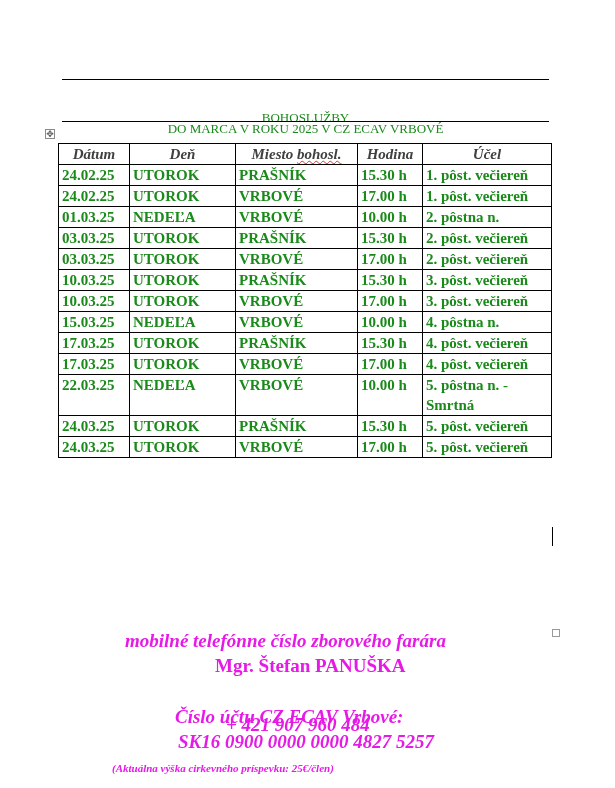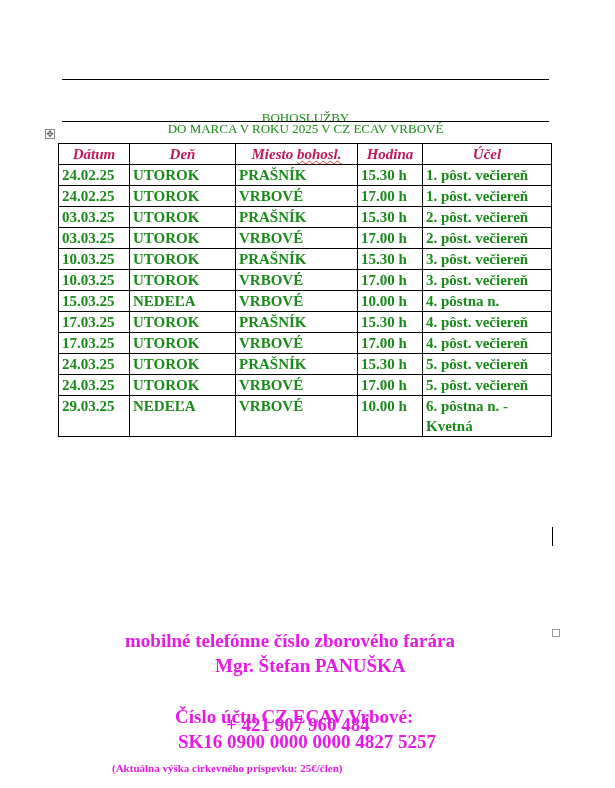--- a/index.html
+++ b/index.html
@@ -59,21 +59,21 @@
       padding: 0 3px;
       vertical-align: top;
       font-size: 15px;
       line-height: 20px;
       font-weight: bold;
       white-space: nowrap;
       overflow: hidden;
     }
     table.schedule th {
       font-style: italic;
-      color: #be185d;
+      color: #404040;
       text-align: center;
       height: 19px;
     }
     table.schedule td {
       color: #1a8a1a;
       text-align: left;
     }
     .squiggle {
       text-decoration: underline;
       text-decoration-style: wavy;
@@ -105,21 +105,21 @@
       color: #e619e6;
       font-weight: bold;
       font-size: 19px;
       line-height: 26px;
       white-space: nowrap;
     }
     .contact .line {
       position: absolute;
       white-space: nowrap;
     }
-    .ital { }
+    .ital { font-style: italic; }
   </style>
 </head>
 <body>
 
 <div class="rule" style="top:79px;"></div>
 <div class="title" style="top:80px;">BOHOSLUŽBY</div>
 <div class="title" style="top:91px;">DO MARCA V ROKU 2025 V CZ ECAV VRBOVÉ</div>
 <div class="rule" style="top:121px;"></div>
 
 <div class="move-handle">✥</div>
@@ -154,20 +154,29 @@
       <tr>
         <td>24.02.25</td>
         <td>UTOROK</td>
         <td>VRBOVÉ</td>
         <td>17.00 h</td>
         <td>
           <div>1. pôst. večiereň</div>
         </td>
       </tr>
       <tr>
+        <td>01.03.25</td>
+        <td>NEDEĽA</td>
+        <td>VRBOVÉ</td>
+        <td>10.00 h</td>
+        <td>
+          <div>2. pôstna n.</div>
+        </td>
+      </tr>
+      <tr>
         <td>03.03.25</td>
         <td>UTOROK</td>
         <td>PRAŠNÍK</td>
         <td>15.30 h</td>
         <td>
           <div>2. pôst. večiereň</div>
         </td>
       </tr>
       <tr>
         <td>03.03.25</td>
@@ -217,45 +226,45 @@
       <tr>
         <td>17.03.25</td>
         <td>UTOROK</td>
         <td>VRBOVÉ</td>
         <td>17.00 h</td>
         <td>
           <div>4. pôst. večiereň</div>
         </td>
       </tr>
       <tr>
+        <td>22.03.25</td>
+        <td>NEDEĽA</td>
+        <td>VRBOVÉ</td>
+        <td>10.00 h</td>
+        <td>
+          <div>5. pôstna n. -</div>
+          <div>Smrtná</div>
+        </td>
+      </tr>
+      <tr>
         <td>24.03.25</td>
         <td>UTOROK</td>
         <td>PRAŠNÍK</td>
         <td>15.30 h</td>
         <td>
           <div>5. pôst. večiereň</div>
         </td>
       </tr>
       <tr>
         <td>24.03.25</td>
         <td>UTOROK</td>
         <td>VRBOVÉ</td>
         <td>17.00 h</td>
         <td>
           <div>5. pôst. večiereň</div>
-        </td>
-      </tr>
-      <tr>
-        <td>29.03.25</td>
-        <td>NEDEĽA</td>
-        <td>VRBOVÉ</td>
-        <td>10.00 h</td>
-        <td>
-          <div>6. pôstna n. -</div>
-          <div>Kvetná</div>
         </td>
       </tr>
     </tbody>
 </table>
 
 <div class="cursor-mark"></div>
 <div class="anchor-box"></div>
 
 <div class="contact" style="top:0;">
   <div class="line ital" style="left:125px; top:628px;">mobilné telefónne číslo zborového farára</div>

